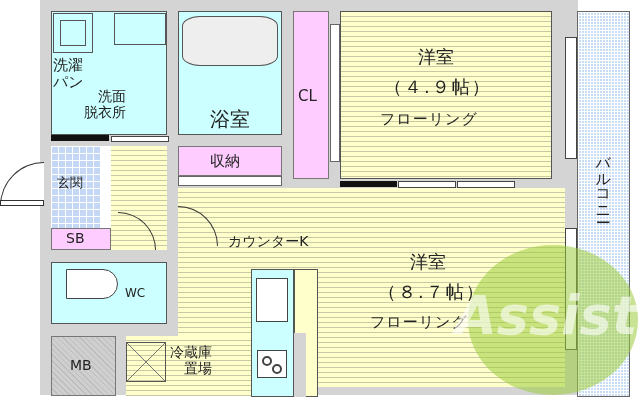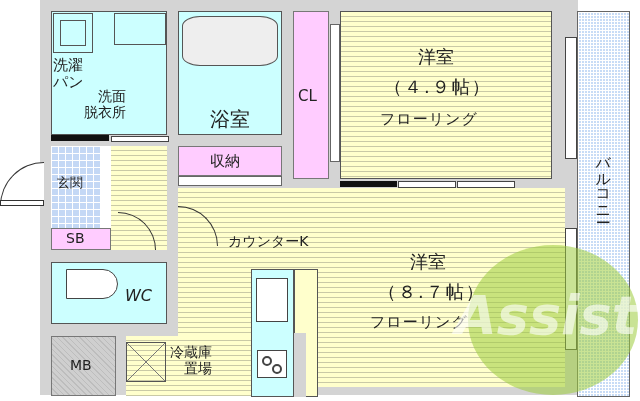--- a/index.html
+++ b/index.html
@@ -68,21 +68,21 @@
 <div class="abs" style="left:0;top:162px;width:44px;height:44px;border-top:1px solid #333;border-left:1px solid #333;border-top-left-radius:44px;background:#fff;"></div>
 <div class="abs" style="left:0;top:200px;width:44px;height:6px;background:#fff;border:1px solid #333;"></div>
 <div class="abs pink" style="left:51px;top:228px;width:60px;height:22px;"></div>
 <div class="lbl" style="left:66px;top:230px;font-size:14px;">SB</div>
 
 <div class="abs floor" style="left:111px;top:146px;width:56px;height:104px;"></div>
 
 <div class="abs cyan outline" style="left:51px;top:262px;width:116px;height:62px;">
   <div class="abs" style="left:14px;top:6px;width:52px;height:30px;background:#fff;border:1px solid #444;border-radius:0 16px 16px 0;"></div>
 </div>
-<div class="lbl" style="left:125px;top:287px;font-size:16px;font-style:italic;">WC</div>
+<div class="lbl" style="left:125px;top:287px;font-size:12px;">WC</div>
 <div class="abs" style="left:118px;top:212px;width:38px;height:38px;border-top:1px solid #333;border-right:1px solid #333;border-top-right-radius:38px;"></div>
 
 <div class="abs pink" style="left:178px;top:146px;width:104px;height:30px;"></div>
 <div class="lbl" style="left:210px;top:153px;font-size:15px;">収納</div>
 <div class="abs" style="left:178px;top:176px;width:104px;height:10px;background:#fff;border:1px solid #666;"></div>
 
 <div class="abs floor" style="left:178px;top:188px;width:120px;height:208px;"></div>
 <div class="abs floor" style="left:298px;top:188px;width:267px;height:199px;"></div>
 <div class="abs win" style="left:565px;top:228px;width:12px;height:122px;"></div>
 <div class="abs" style="left:178px;top:206px;width:40px;height:40px;border-top:1px solid #333;border-right:1px solid #333;border-top-right-radius:40px;"></div>

